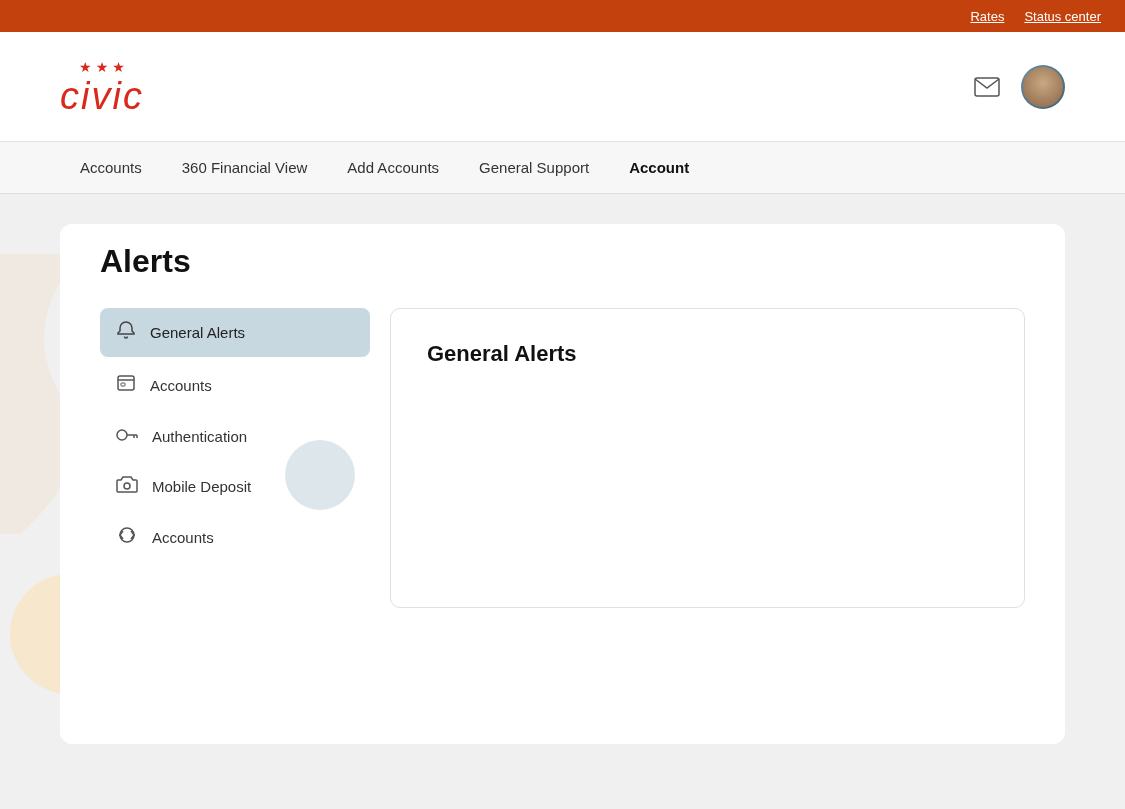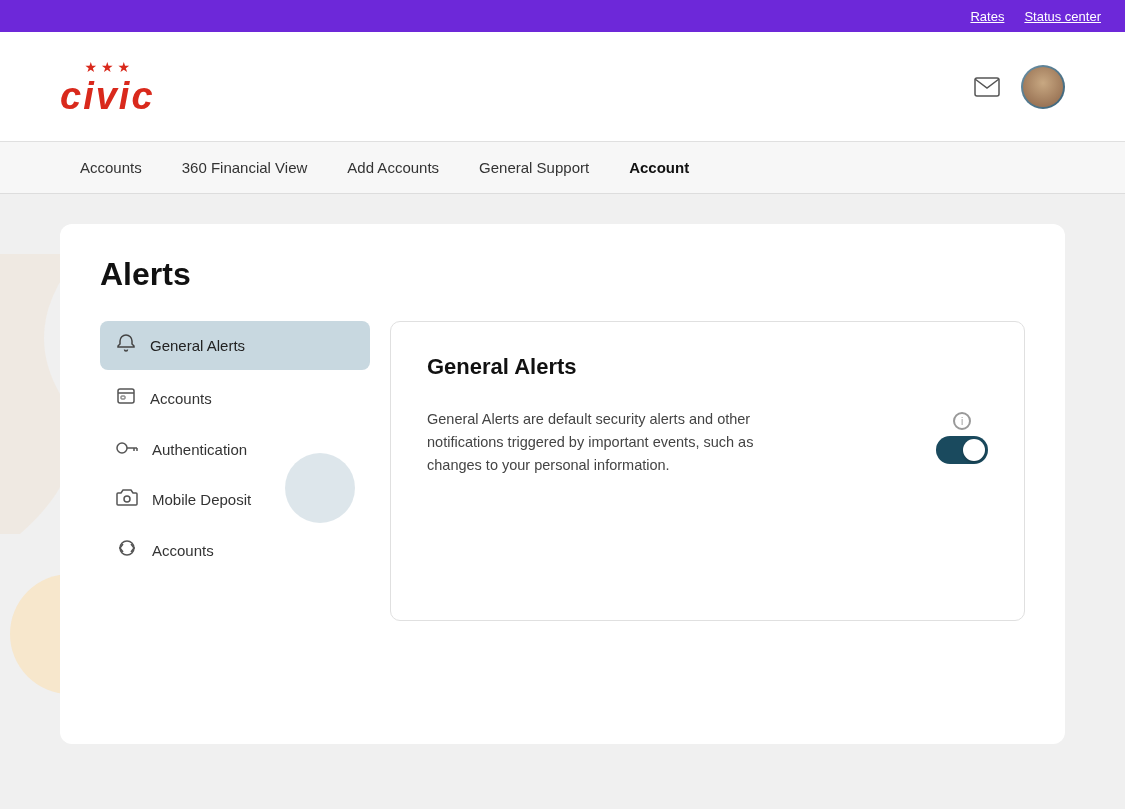--- a/index.html
+++ b/index.html
@@ -5,21 +5,21 @@
     * { box-sizing: border-box; margin: 0; padding: 0; }
     body {
       font-family: -apple-system, BlinkMacSystemFont, 'Segoe UI', Arial, sans-serif;
       background: #f0f0f0;
       min-height: 809px;
       width: 1125px;
     }
 
     
     .top-bar {
-      background: #6d28d9;
+      background: #c2410c;
       height: 32px;
       display: flex;
       align-items: center;
       justify-content: flex-end;
       padding: 0 24px;
       gap: 20px;
     }
     .top-bar a {
       color: #fff;
       font-size: 13px;
@@ -41,21 +41,21 @@
       display: flex;
       align-items: center;
     }
     .logo {
       display: flex;
       flex-direction: column;
       align-items: center;
     }
     .logo-text {
       font-size: 38px;
-      font-weight: 700;
+      font-weight: 400;
       color: #d9291c;
       letter-spacing: 2px;
       line-height: 1;
       font-style: italic;
     }
     .logo-stars {
       display: flex;
       gap: 4px;
       margin-bottom: 2px;
     }
@@ -144,21 +144,21 @@
       height: 120px;
       border-radius: 50%;
       background: rgba(255, 220, 160, 0.45);
       pointer-events: none;
     }
 
     
     .alerts-card {
       background: #fff;
       border-radius: 12px;
-      padding: 32px 40px;
+      padding: 19px 40px;
       min-height: 520px;
       position: relative;
       z-index: 1;
     }
     .alerts-title {
       font-size: 32px;
       font-weight: 800;
       color: #111;
       margin-bottom: 28px;
     }
@@ -387,27 +387,16 @@
               <polyline points="15,5 18,9 15,13" stroke="#555" stroke-width="1.5" fill="none"></polyline>
               <polyline points="7,5 4,9 7,13" stroke="#555" stroke-width="1.5" fill="none"></polyline>
             </svg>
           </span>
           <span>Accounts</span>
         </div>
       </div>
 
       <div class="general-alerts-panel">
         <h2 class="panel-title">General Alerts</h2>
-        <div class="panel-row">
-          <p class="panel-description">General Alerts are default security alerts and other notifications triggered by important events, such as changes to your personal information.</p>
-          <div class="panel-controls">
-            <div class="info-icon">
-              <span>i</span>
-            </div>
-            <div class="toggle">
-              <div class="toggle-knob"></div>
-            </div>
-          </div>
-        </div>
       </div>
     </div>
   </div>
 </div>
 
 </body></html>

